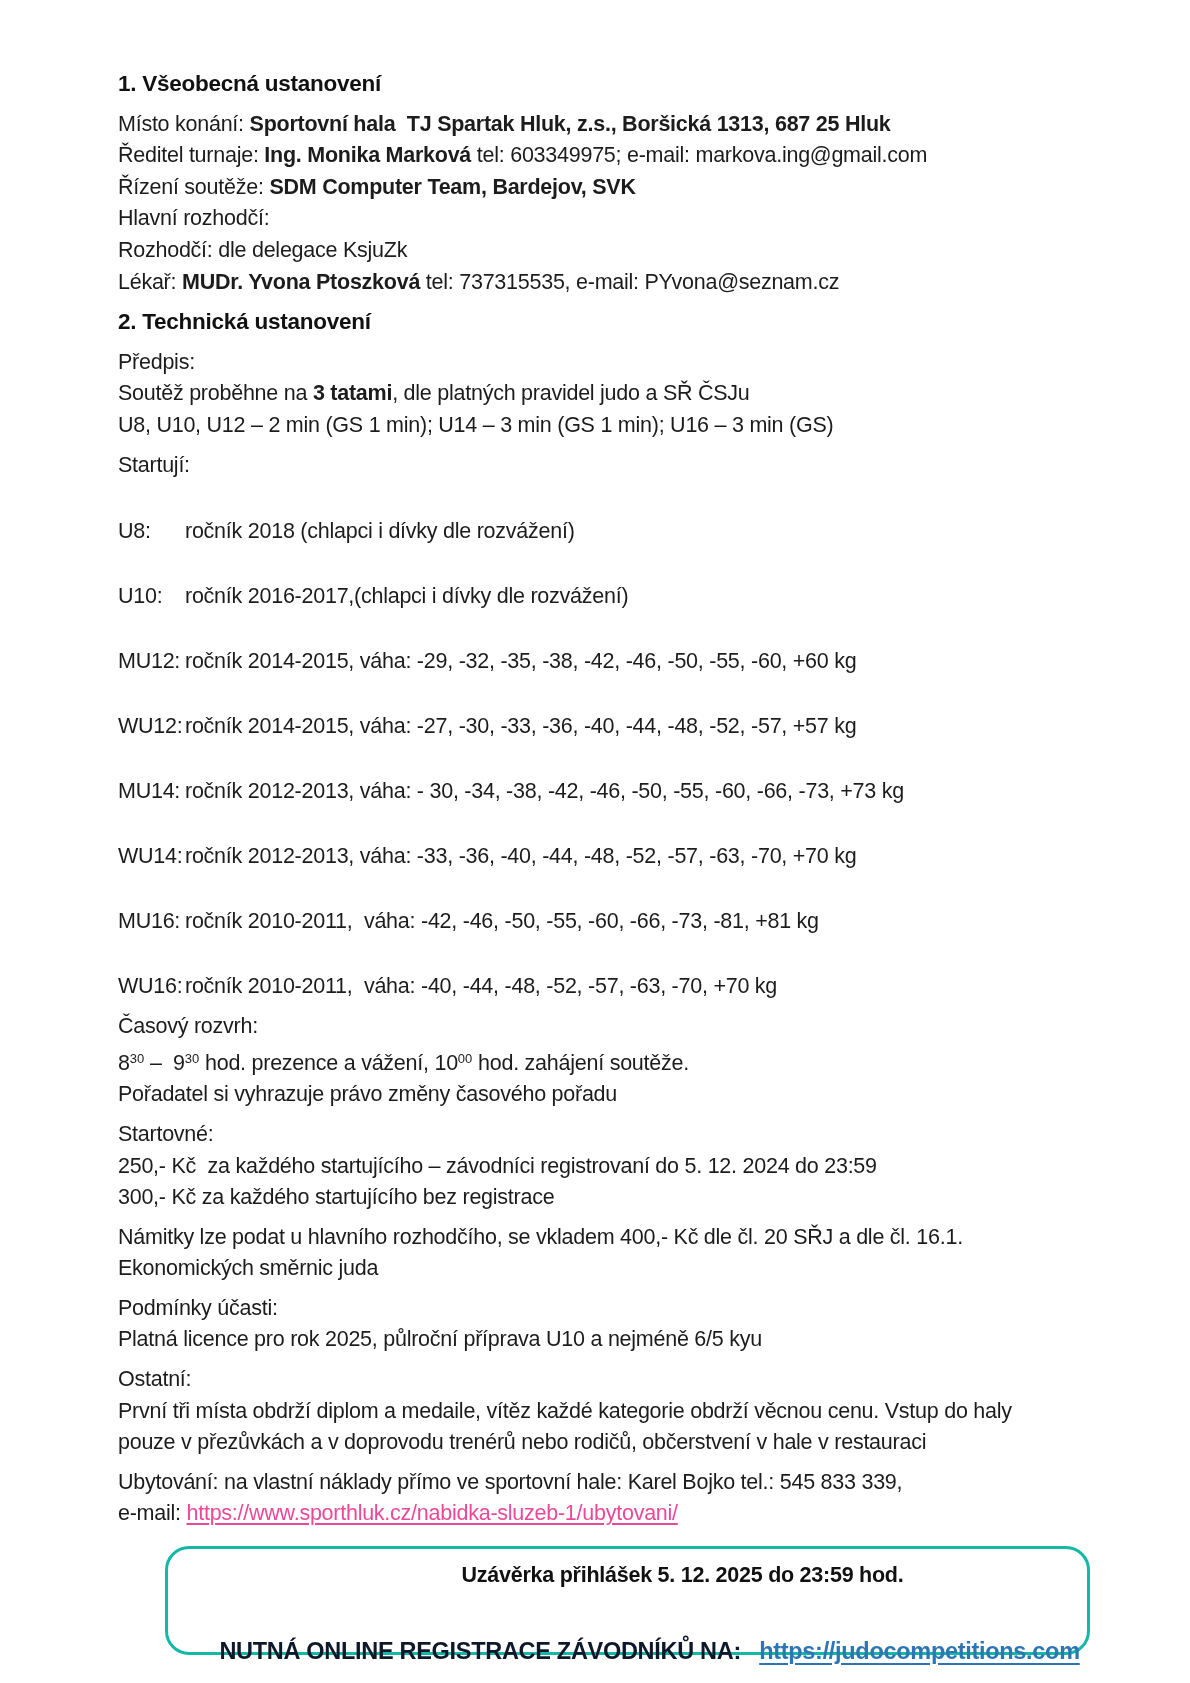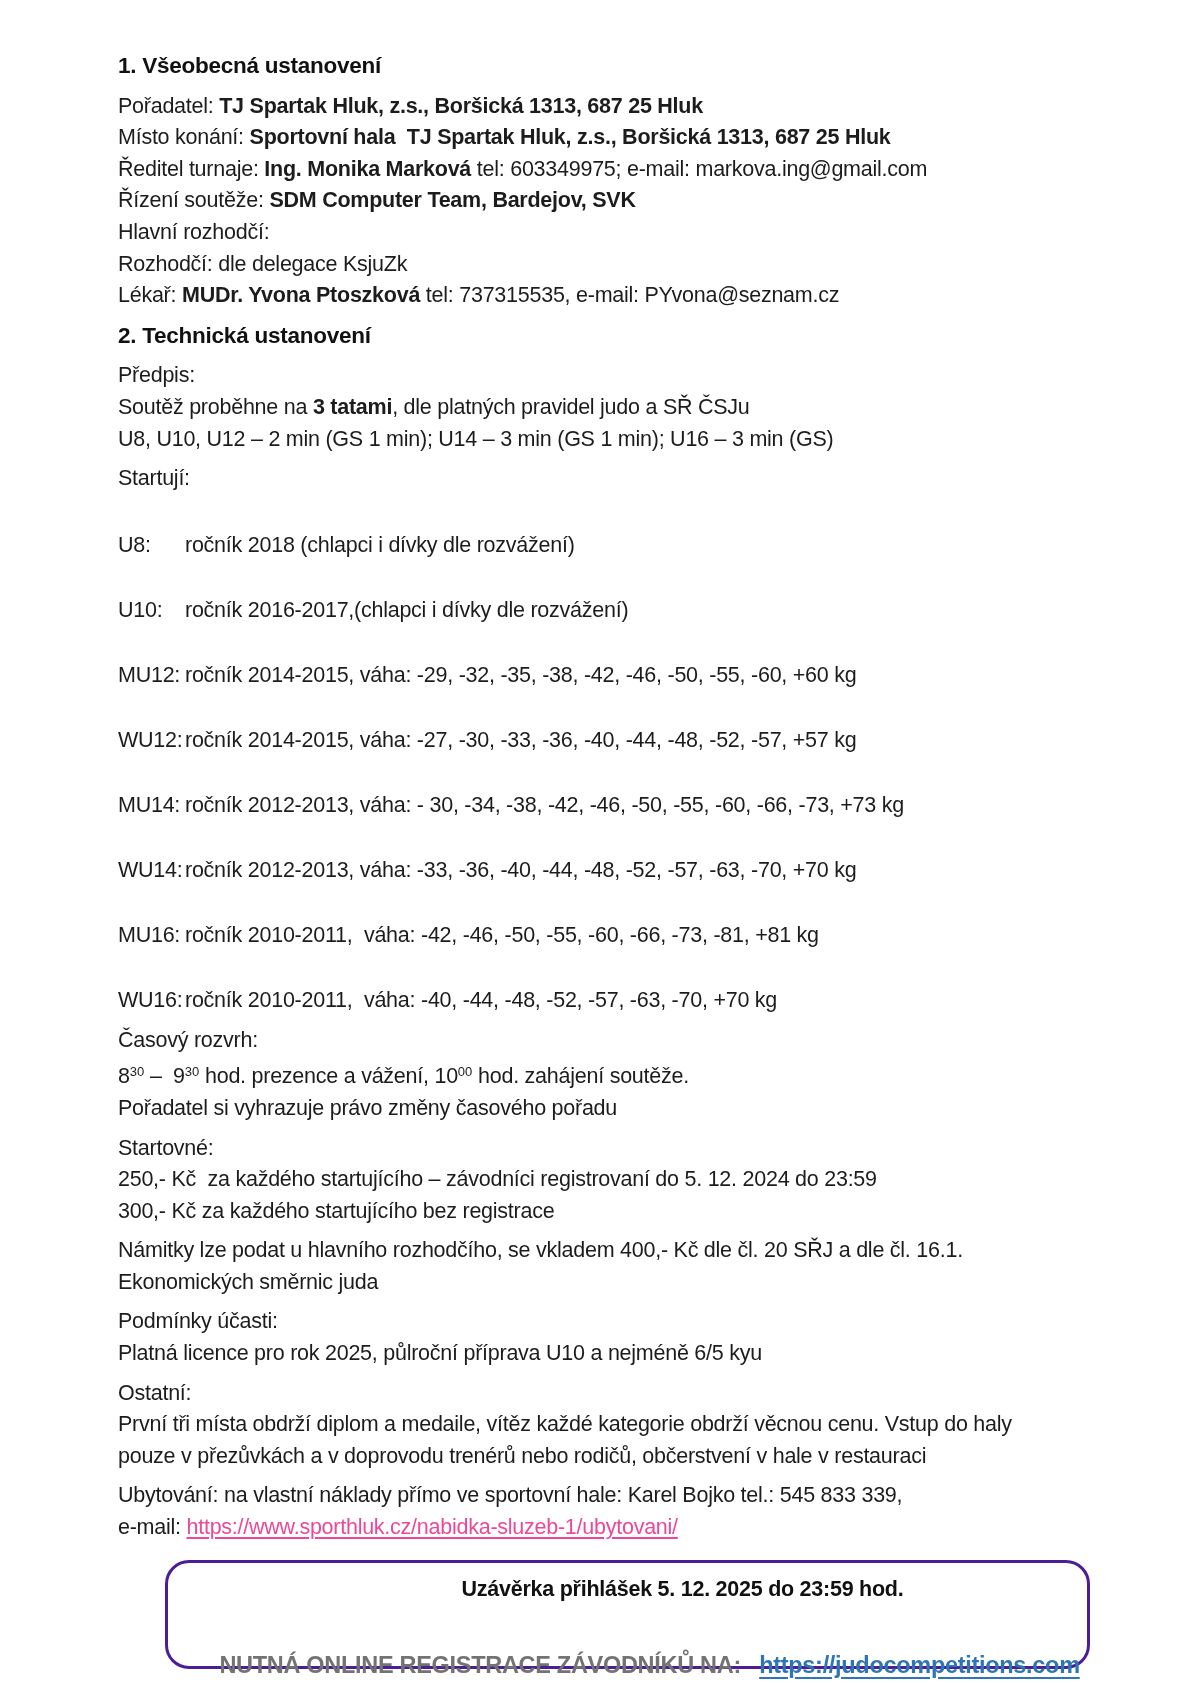--- a/index.html
+++ b/index.html
@@ -2,67 +2,66 @@
 <html><head>
 <meta charset="utf-8">
 <style>
   html,body { margin:0; padding:0; background:#e8e8e8; }
   .page {
     position:relative;
     width:1190px; height:1683px;
     margin:0 auto;
     background:#ffffff;
     box-sizing:border-box;
-    padding:50px 100px 0 118px;
+    padding:68px 100px 0 118px;
     font-family:"Liberation Sans","DejaVu Sans",sans-serif;
     font-size:21.5px;
     color:#1c1c1c;
     letter-spacing:-0.25px;
     overflow:hidden;
   }
   .heading { font-weight:700; font-size:22.5px; line-height:31.6px; margin:0 0 9px; color:#111; }
   .para { margin:0 0 8px; }
   .para.tight { margin-bottom:2px; }
   .line { line-height:31.6px; white-space:pre-wrap; }
   .catlist .line { line-height:34px; }
   .cat-label { display:inline-block; min-width:67px;margin-top:31px; }
   .b { font-weight:700; }
   .sup { font-size:13px; vertical-align:7px; letter-spacing:0; }
   a.link { color:#ec4899; text-decoration:underline; text-underline-offset:3px; }
 
   .notice-box {
     box-sizing:border-box;
     margin:16px 0 0 47px;
     width:925px; height:109px;
-    border:3px solid #4c1d95;
+    border:3px solid #14b8a6;
     border-radius:24px;
     padding:11px 14px 0 14px;
     background:#ffffff;
   }
   .notice-deadline {
     font-weight:700; font-size:21.5px; line-height:30px;
     text-align:center; padding-left:110px; color:#111;
     white-space:pre-wrap;
   }
   .notice-call {
     margin-top:10px; font-weight:700; font-size:23.5px; line-height:34px;
     white-space:pre; letter-spacing:-0.3px;
   }
-  .notice-call .red { color:#737373; }
+  .notice-call .red { color:#0f172a; }
   .notice-call a { color:#2e75b6; text-decoration:underline; text-underline-offset:4px;margin-left:12px; }
 </style>
 </head>
 <body>
 
 <div class="page">
 
   <div id="doc">
       <div class="heading">1. Všeobecná ustanovení</div>
       <div class="para">
-        <div class="line"><span>Pořadatel: </span><span class="b">TJ Spartak Hluk, z.s., Boršická 1313, 687 25 Hluk</span></div>
         <div class="line"><span>Místo konání: </span><span class="b">Sportovní hala  TJ Spartak Hluk, z.s., Boršická 1313, 687 25 Hluk</span></div>
         <div class="line"><span>Ředitel turnaje: </span><span class="b">Ing. Monika Marková</span><span> tel: 603349975; e-mail: markova.ing@gmail.com</span></div>
         <div class="line"><span>Řízení soutěže: </span><span class="b">SDM Computer Team, Bardejov, SVK</span></div>
         <div class="line"><span>Hlavní rozhodčí:</span></div>
         <div class="line"><span>Rozhodčí: dle delegace KsjuZk</span></div>
         <div class="line"><span>Lékař: </span><span class="b">MUDr. Yvona Ptoszková</span><span> tel: 737315535, e-mail: PYvona@seznam.cz</span></div>
       </div>
       <div class="heading">2. Technická ustanovení</div>
       <div class="para">
         <div class="line"><span>Předpis:</span></div>

